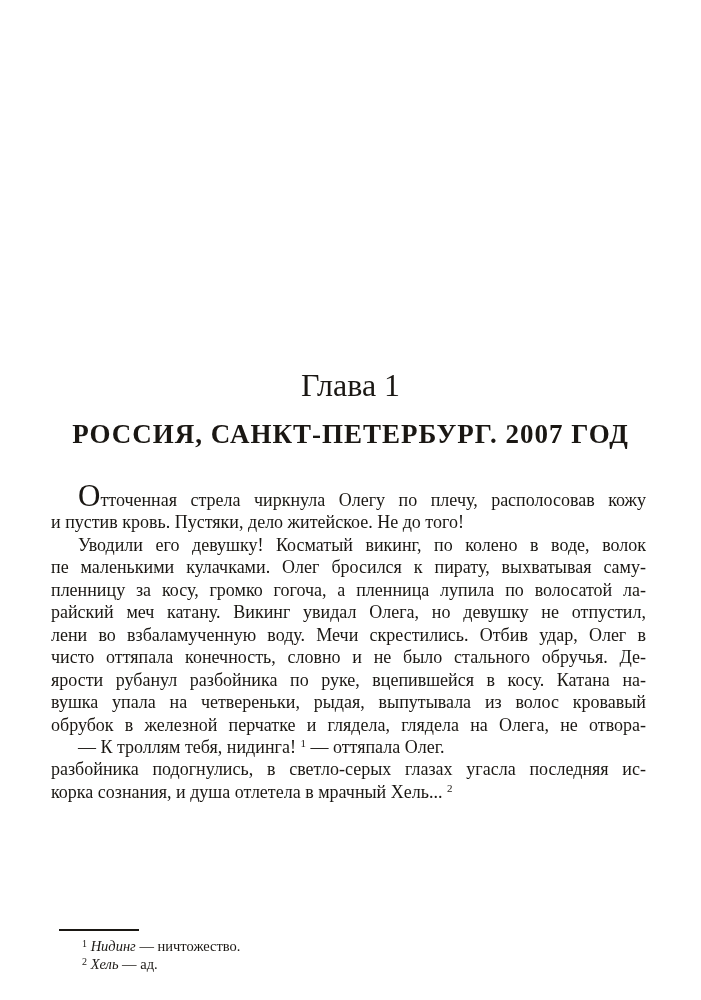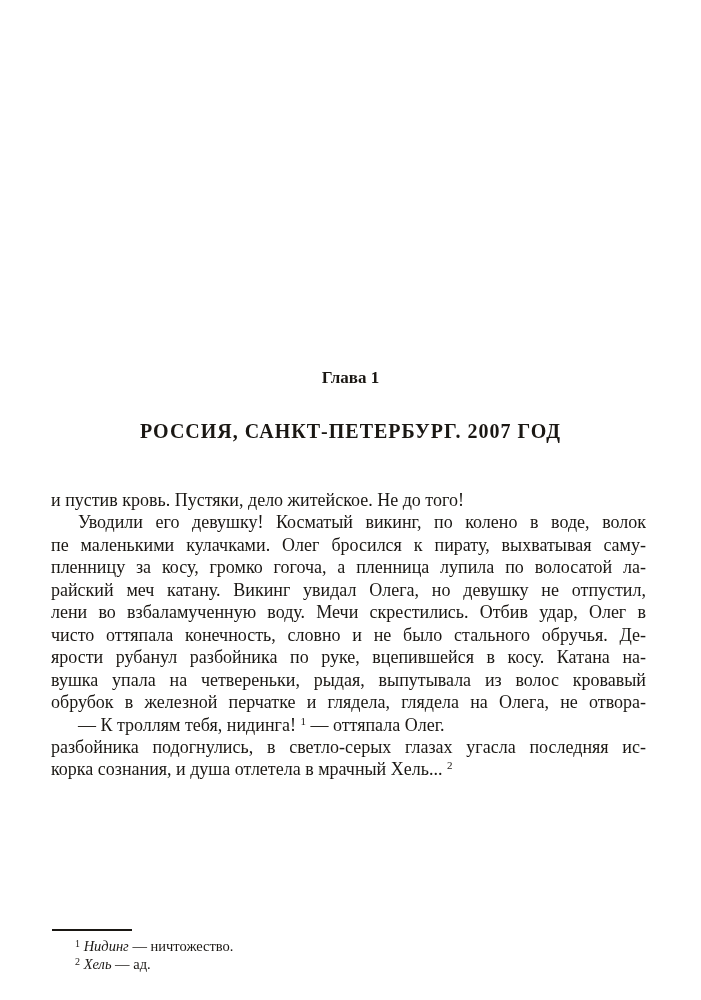--- a/index.html
+++ b/index.html
@@ -10,29 +10,29 @@
     width: 701px;
     height: 1000px;
     background: var(--paper, #ffffff);
     color: var(--ink, #1a1713);
     overflow: hidden;
   }
   .chapter-title {
     position: absolute;
     top: 369px; left: 0; width: 100%;
     text-align: center;
-    font-size: 17px;
-    font-weight: bold;
+    font-size: 32px;
+    font-weight: normal;
     line-height: 1;
   }
   .chapter-subtitle {
     position: absolute;
     top: 421px; left: 0; width: 100%;
     text-align: center;
-    font-size: 20px;
+    font-size: 27px;
     font-weight: bold;
     letter-spacing: 1px;
     line-height: 1;
     white-space: nowrap;
   }
   .body-text {
     position: absolute;
     left: 51px; top: 489px; width: 595px;
     font-size: 18px;
   }
@@ -44,21 +44,21 @@
     line-height: 0;
     vertical-align: baseline;
   }
   sup.fnref {
     font-size: 11px;
     line-height: 0;
     vertical-align: 6px;
   }
   .footnotes {
     position: absolute;
-    left: 51px; top: 929px; width: 595px;
+    left: 58px; top: 929px; width: 595px;
     font-size: 14.5px;
   }
   .fn-divider {
     width: 80px;
     border-top: 2px solid var(--ink, #1a1713);
     margin: 0 0 7px 1px;
   }
   .footnote { line-height: 17.5px; text-indent: 24px; }
   .footnote .fn-term { font-style: italic; }
   .footnote sup.fn-marker {
@@ -71,20 +71,21 @@
 </head>
 <body>
 
 <div class="page">
 
   <div class="chapter-title">Глава 1</div>
 
   <div class="chapter-subtitle">РОССИЯ, САНКТ-ПЕТЕРБУРГ. 2007 ГОД</div>
 
   <div class="body-text" id="body-text">
+      <div class="line just ind"><span class="dropcap">О</span><span>тточенная стрела чиркнула Олегу по плечу, располосовав кожу</span></div>
       <div class="line"><span>и пустив кровь. Пустяки, дело житейское. Не до того!</span></div>
       <div class="line just ind"><span>Уводили его девушку! Косматый викинг, по колено в воде, волок</span></div>
       <div class="line just"><span>пе маленькими кулачками. Олег бросился к пирату, выхватывая саму-</span></div>
       <div class="line just"><span>пленницу за косу, громко гогоча, а пленница лупила по волосатой ла-</span></div>
       <div class="line just"><span>райский меч катану. Викинг увидал Олега, но девушку не отпустил,</span></div>
       <div class="line just"><span>лени во взбаламученную воду. Мечи скрестились. Отбив удар, Олег в</span></div>
       <div class="line just"><span>чисто оттяпала конечность, словно и не было стального обручья. Де-</span></div>
       <div class="line just"><span>ярости рубанул разбойника по руке, вцепившейся в косу. Катана на-</span></div>
       <div class="line just"><span>вушка упала на четвереньки, рыдая, выпутывала из волос кровавый</span></div>
       <div class="line just"><span>обрубок в железной перчатке и глядела, глядела на Олега, не отвора-</span></div>

